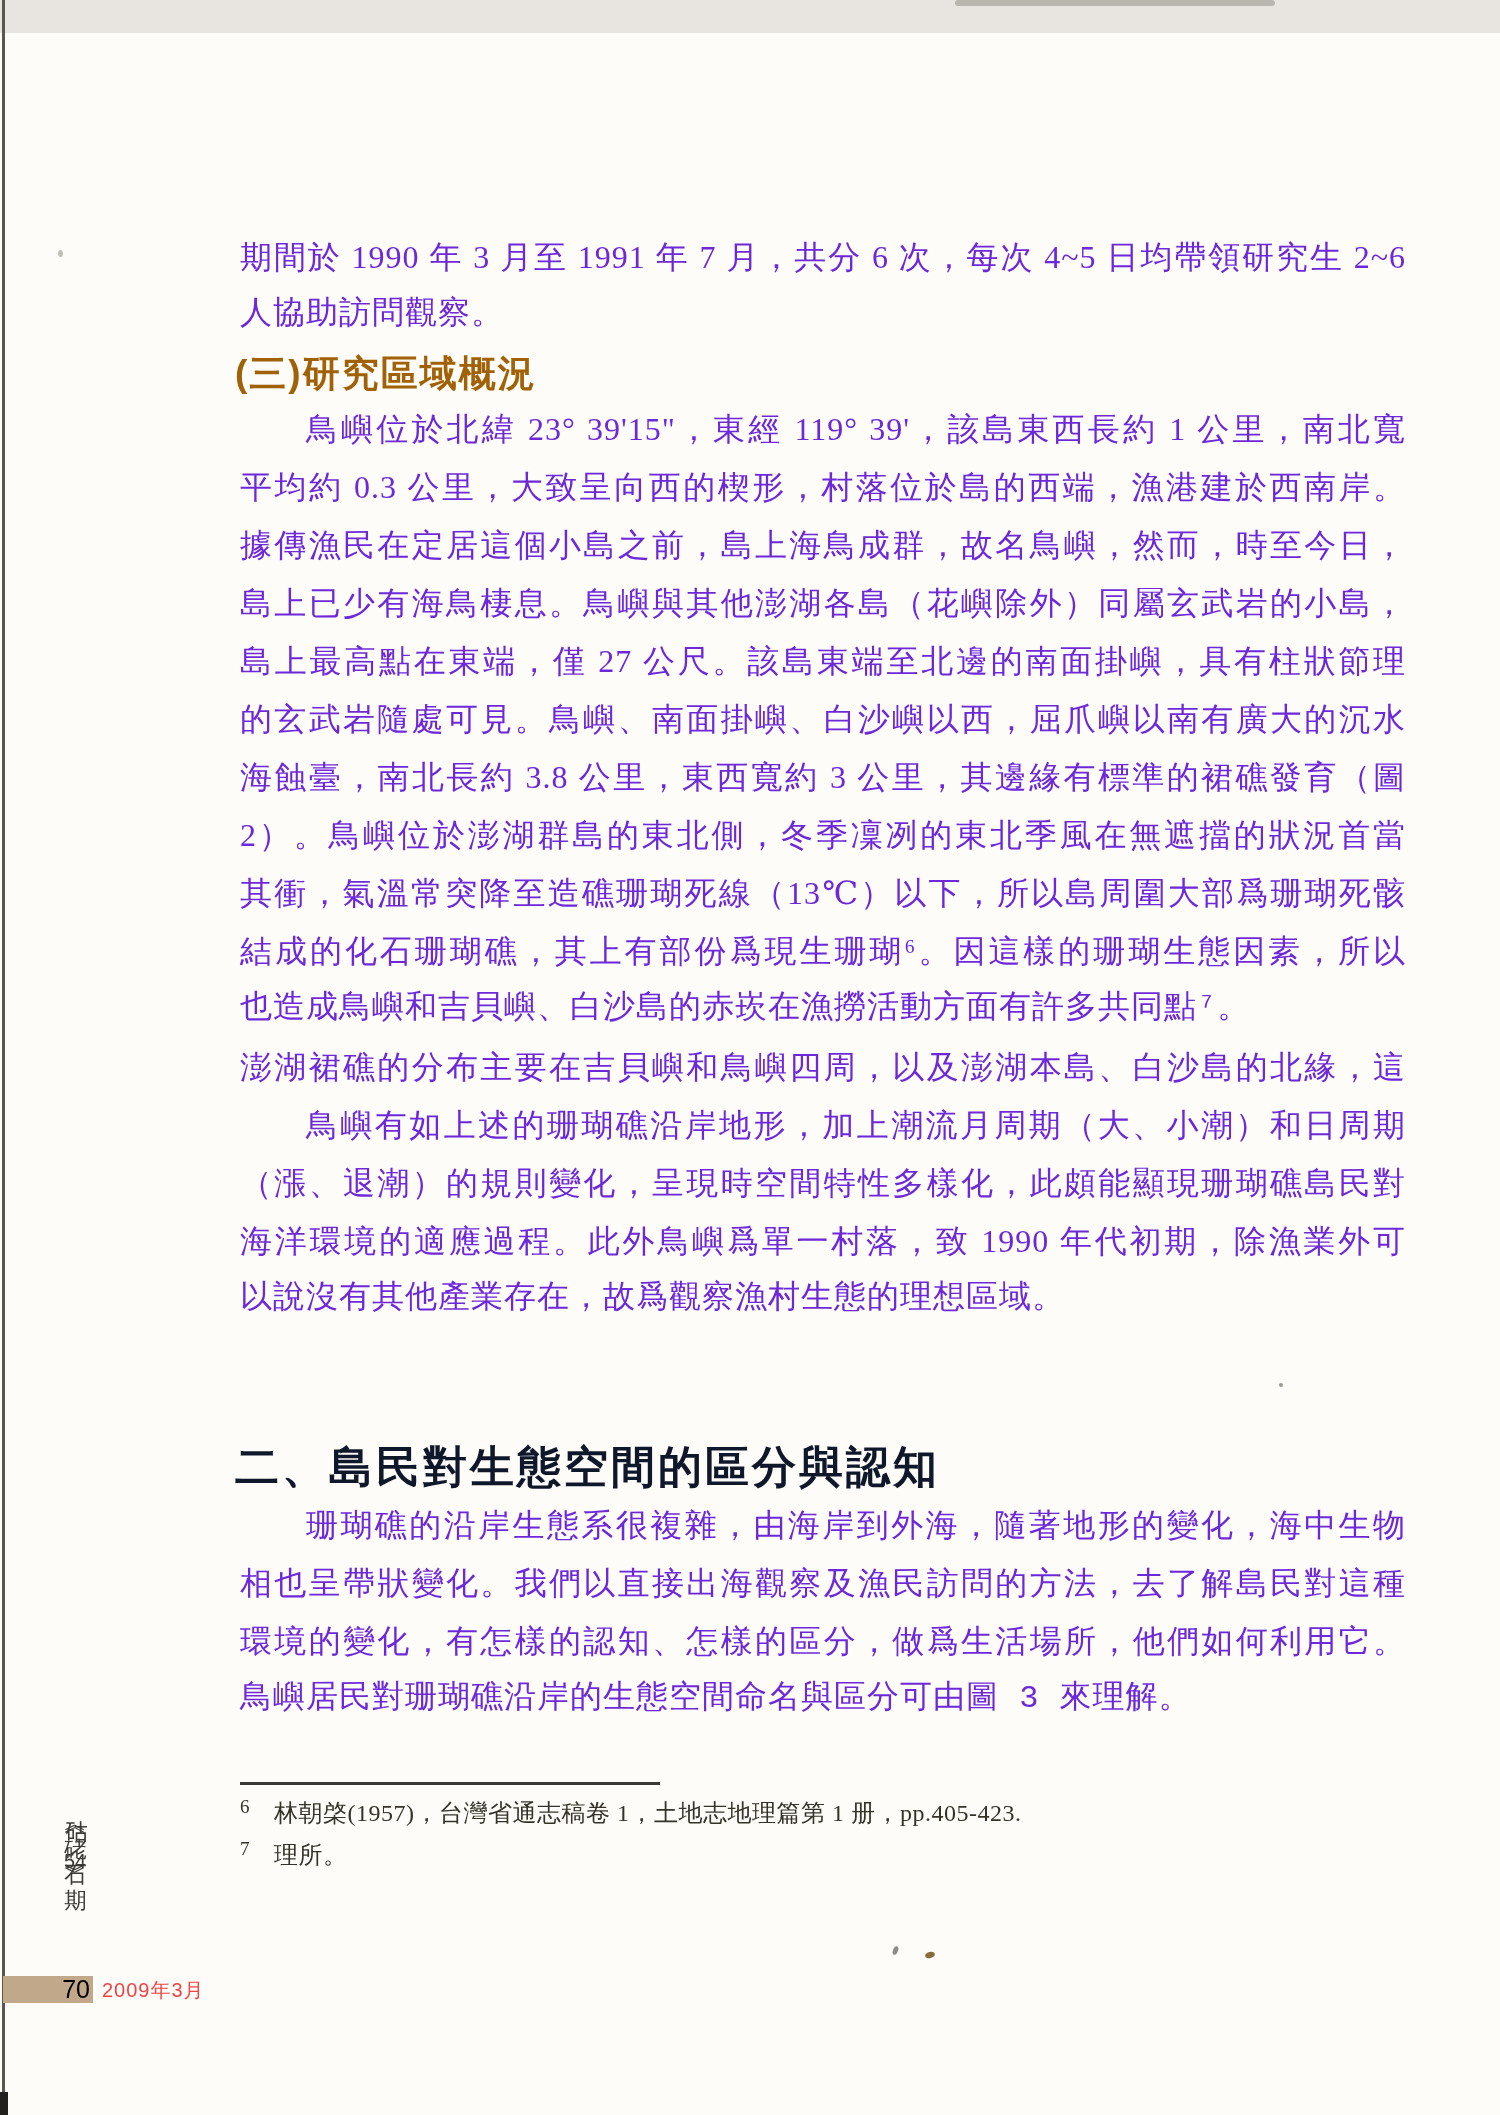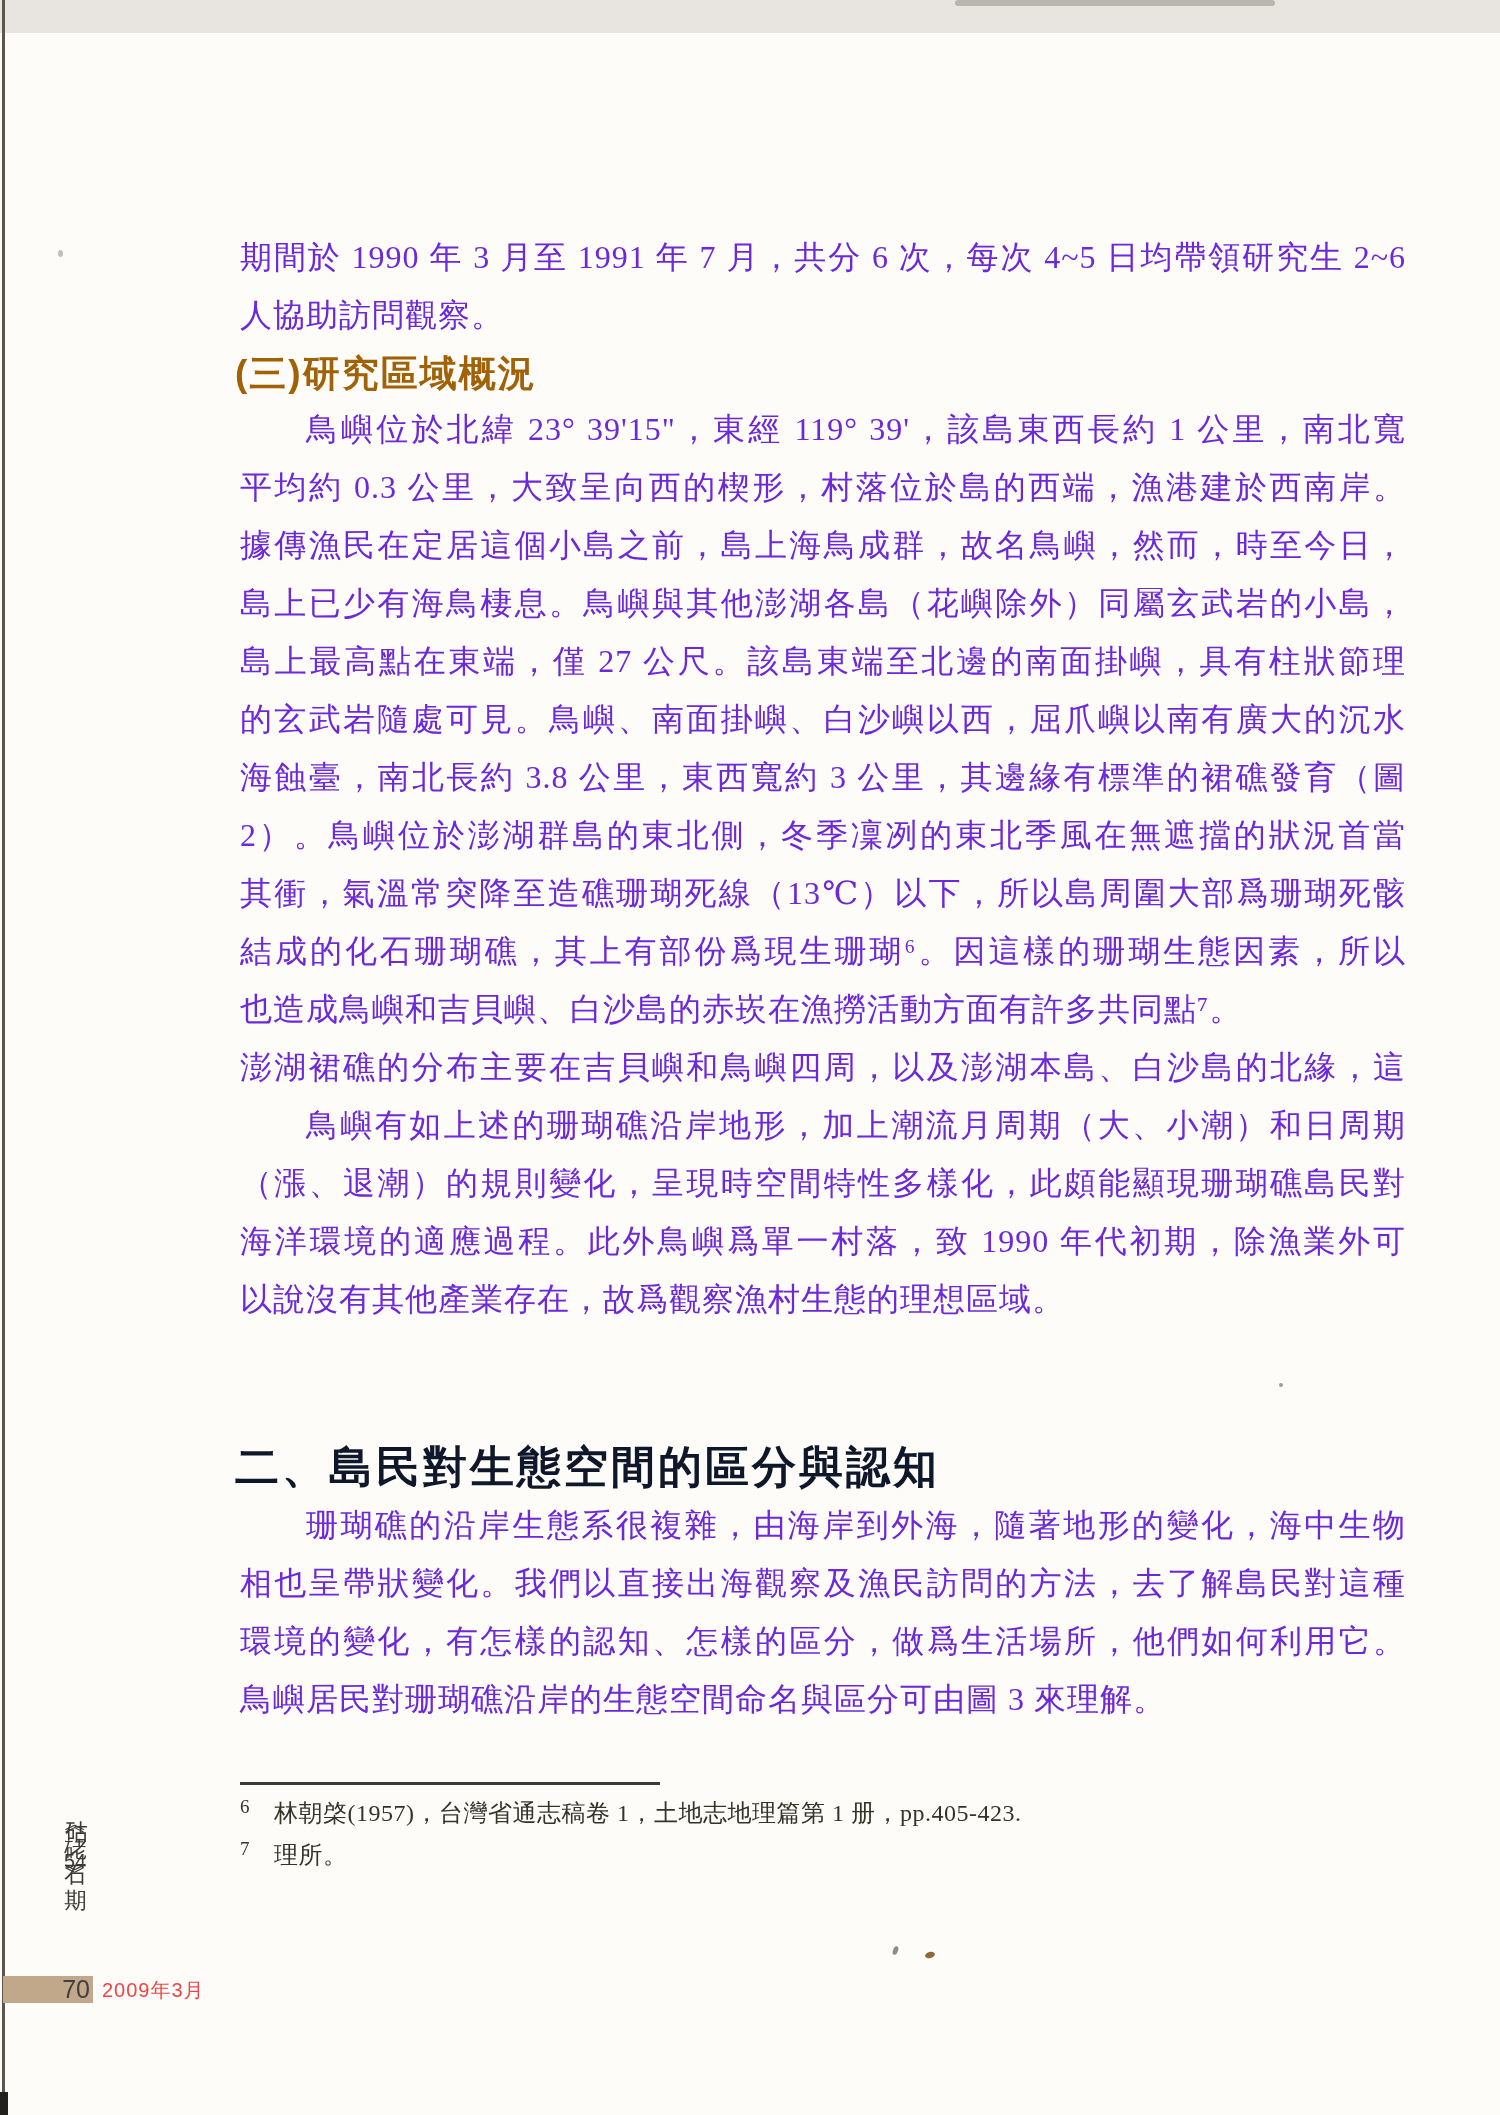--- a/index.html
+++ b/index.html
@@ -15,21 +15,21 @@
   .left-line{position:absolute;left:2px;top:0;width:3px;height:2115px;background:#5b574f;}
   .bottom-blob{position:absolute;left:0;top:2092px;width:8px;height:23px;background:#23211e;}
 
   .text-col{position:absolute;left:240px;width:1166px;}
   .bl{
     display:block;height:58px;line-height:58px;
     font-size:32px;color:#6d28d9;letter-spacing:1px;
     text-align:justify;text-align-last:justify;
     white-space:normal;
   }
-  .bl.ns{text-align-last:left;}
+  .bl.ns{text-align-last:left;font-family:Liberation Mono, monospace;}
   .bl.ind{text-indent:66px;}
 
   .h1{
     position:absolute;left:235px;top:349px;
     font-family:"Liberation Sans","DejaVu Sans",sans-serif;
     font-weight:bold;font-size:37px;color:#a16207;letter-spacing:2px;
   }
   .h2{
     position:absolute;left:235px;top:1438px;
     font-family:"Liberation Sans","DejaVu Sans",sans-serif;
@@ -50,21 +50,21 @@
     font-family:"Liberation Serif","DejaVu Serif",serif;
   }
   .tcy{text-combine-upright:all;font-family:"Liberation Sans","DejaVu Sans",sans-serif;font-size:20px;}
   .page-tab{
     position:absolute;left:3px;top:1976px;width:90px;height:27px;
     background:#c2a88a;
   }
   .page-num{
     position:absolute;right:3px;top:0px;
     font-family:"Liberation Sans","DejaVu Sans",sans-serif;
-    font-size:25px;line-height:27px;color:#404040;
+    font-size:25px;line-height:27px;color:#000000;
   }
   .issue-date{
     position:absolute;left:102px;top:1977px;
     font-family:"Liberation Sans","DejaVu Sans",sans-serif;
     font-size:20px;color:#ef4444;letter-spacing:1px;
   }
 
   .speck{position:absolute;border-radius:50%;}
   .s1{left:893px;top:1946px;width:5px;height:9px;background:#908c83;transform:rotate(20deg);}
   .s2{left:925px;top:1952px;width:10px;height:6px;background:#8a6a38;transform:rotate(-15deg);}

